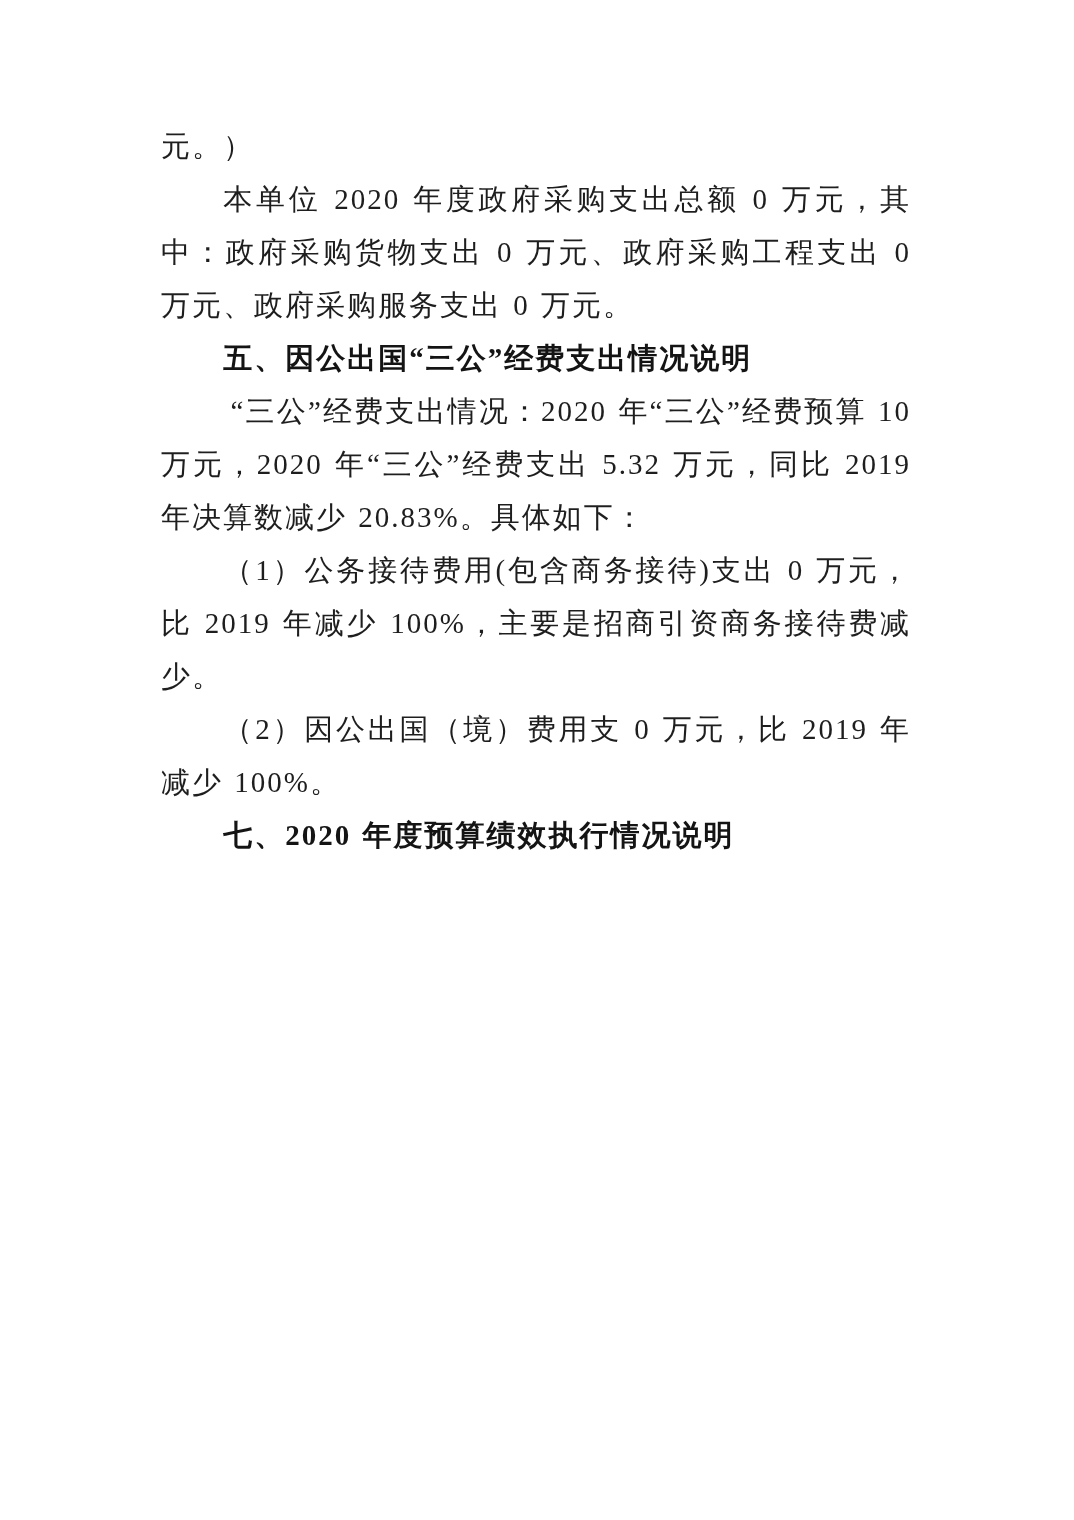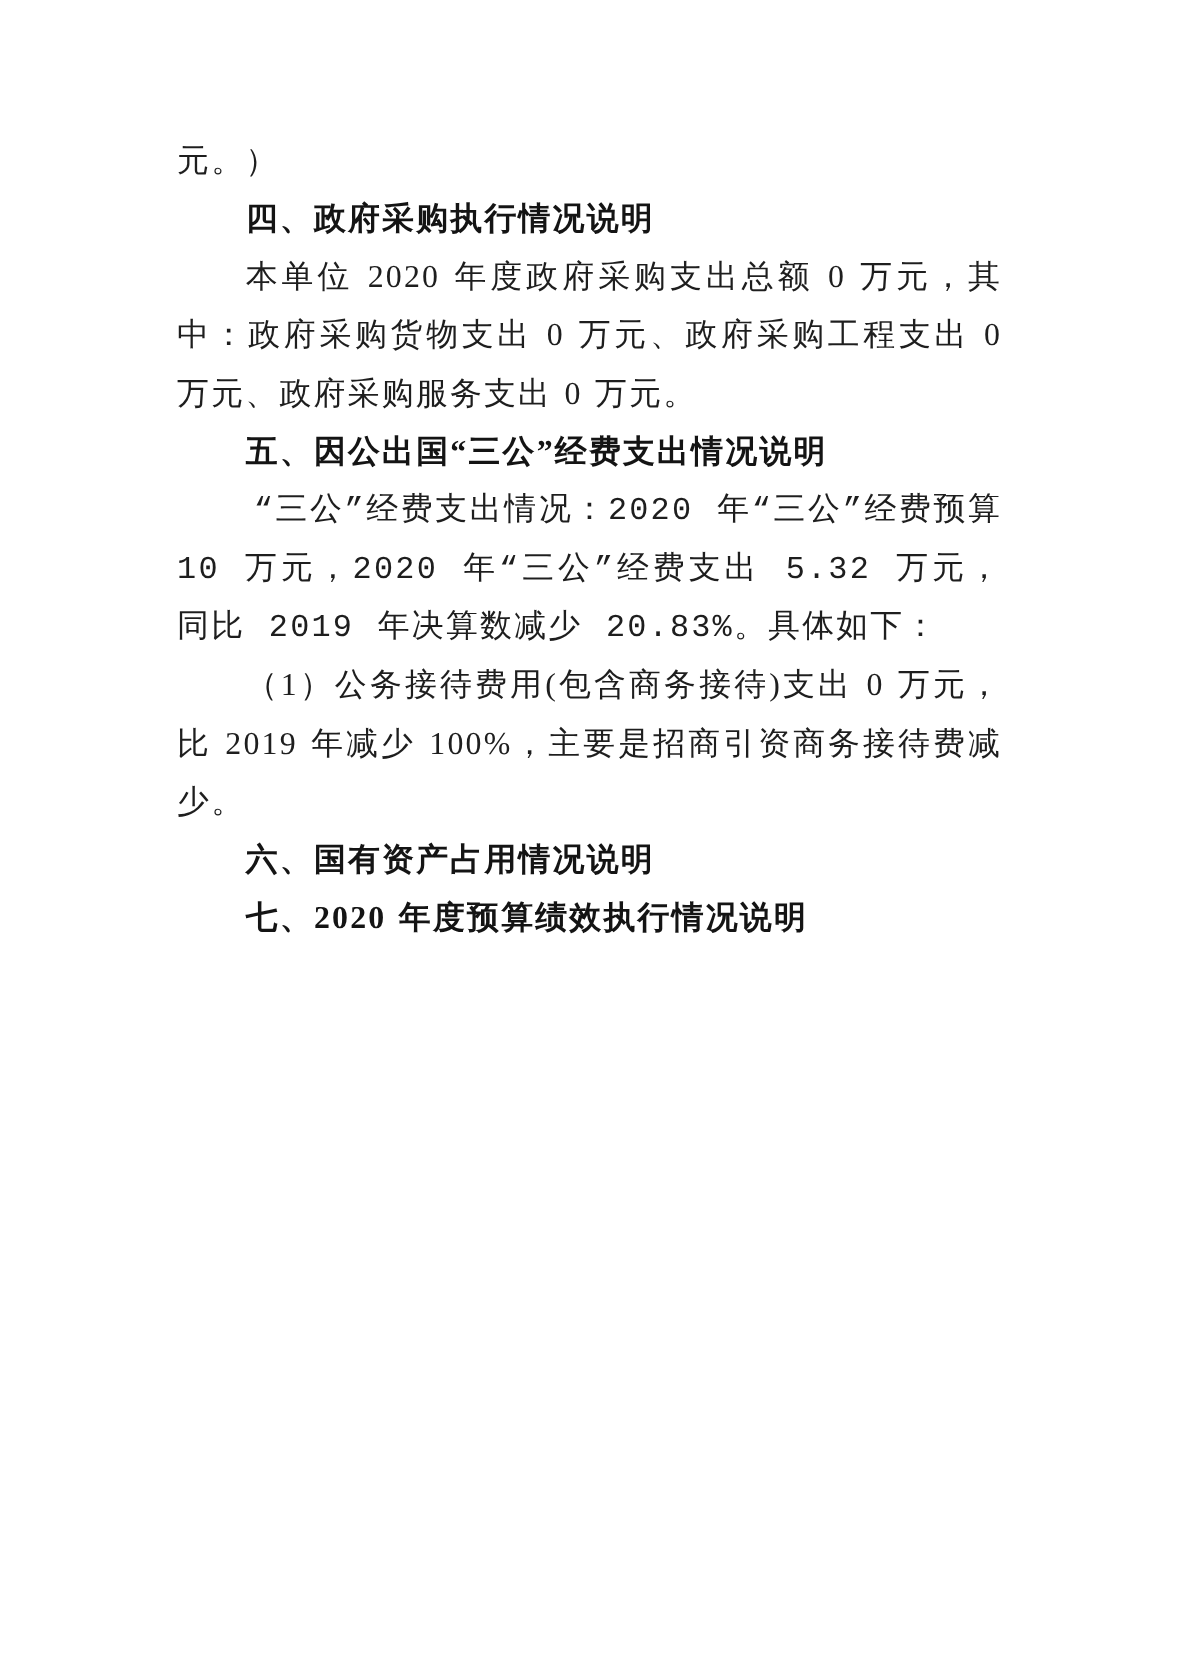--- a/index.html
+++ b/index.html
@@ -29,46 +29,44 @@
     word-spacing: 2px;
   }
   .para-cont {
     text-indent: 0;
   }
   .para-indent {
     text-indent: 2.15em;
   }
   .para-indent-quote {
     text-indent: 2.4em;
-    font-family: Liberation Mono, monospace;
   }
   .heading {
     font-weight: bold;
     color: #141414;
     letter-spacing: 1px;
   }
 </style>
 </head>
 <body>
 
 <div class="page">
 
   <p class="para-cont">元。）</p>
 
-  <p class="para-indent heading">四、政府采购执行情况说明</p>
 
   <p class="para-indent">本单位 2020 年度政府采购支出总额 0 万元，其中：政府采购货物支出 0 万元、政府采购工程支出 0 万元、政府采购服务支出 0 万元。</p>
 
   <p class="para-indent heading">五、因公出国“三公”经费支出情况说明</p>
 
 
   <p class="para-indent-quote">“三公”经费支出情况：2020 年“三公”经费预算 10 万元，2020 年“三公”经费支出 5.32 万元，同比 2019 年决算数减少 20.83%。具体如下：</p>
 
   <p class="para-indent">（1）公务接待费用(包含商务接待)支出 0 万元，比 2019 年减少 100%，主要是招商引资商务接待费减少。</p>
 
+  <p class="para-indent">（2）因公出国（境）费用支 0 万元，比 2019 年减少 100%。</p>
 
 
-  <p class="para-indent heading">六、国有资产占用情况说明</p>
 
 
   <p class="para-indent heading">七、2020 年度预算绩效执行情况说明</p>
 
 </div>
 
 </body></html>

